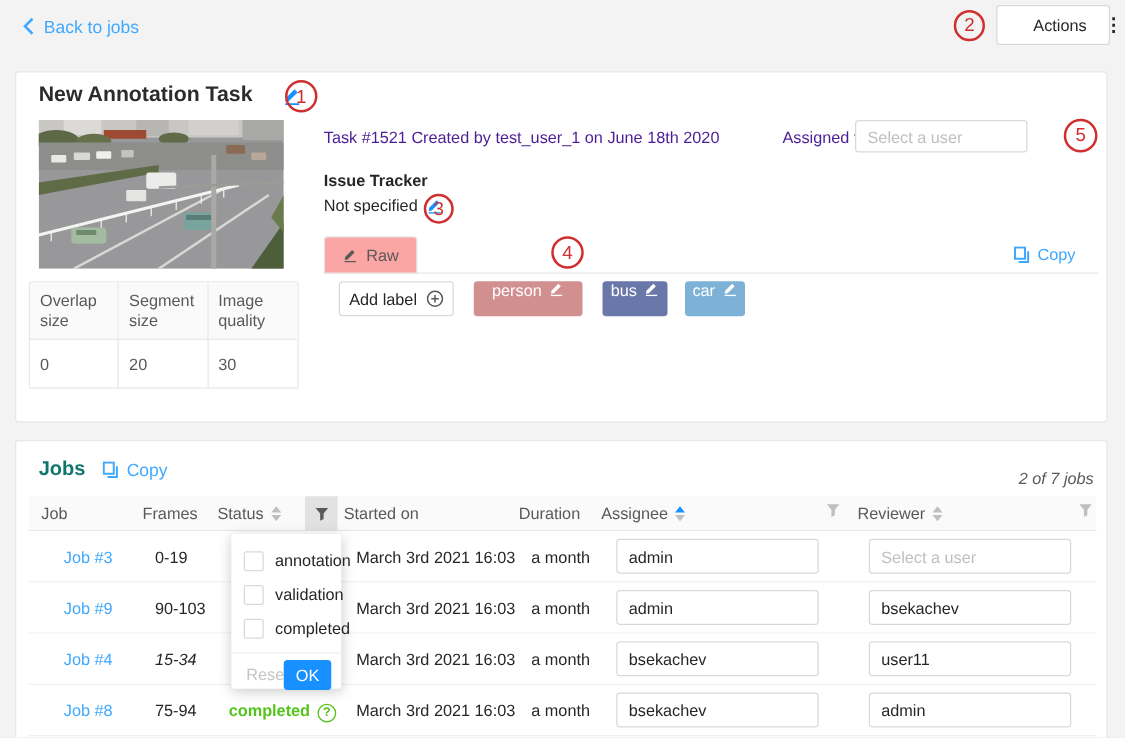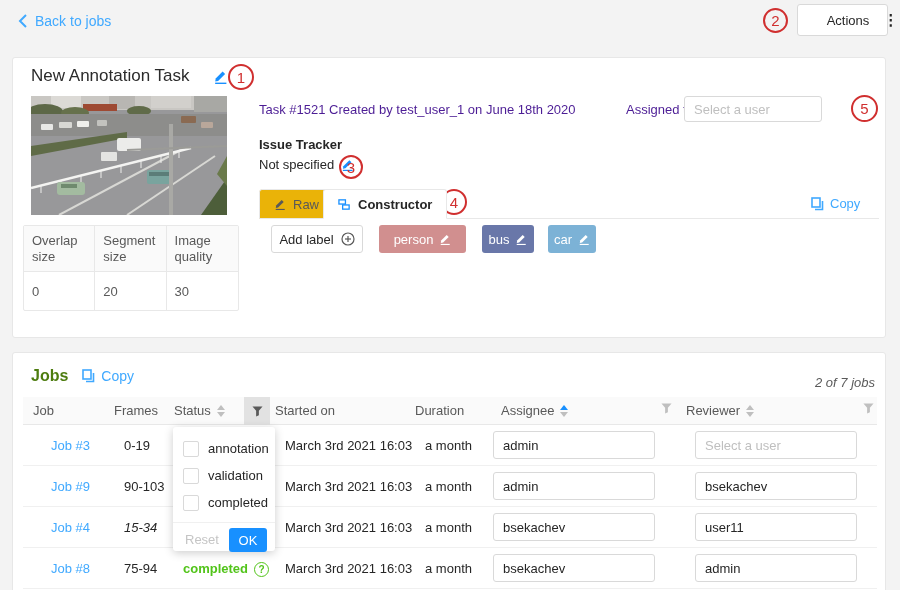--- a/index.html
+++ b/index.html
@@ -7,25 +7,25 @@
   #root { position:relative; width:900px; height:590px; background:#f3f3f3; overflow:hidden; font-size:13px; color:#262626; }
   .abs { position:absolute; }
   .card { position:absolute; background:#fff; border:1px solid #e7e7e7; border-radius:3px; }
   .link { color:#40a9ff; cursor:pointer; text-decoration:none; }
   .muted { color:#4c1d95; }
   .num-circle { position:absolute; border:2px solid #d02f2f; border-radius:50%; color:#d02f2f;
     display:flex; align-items:center; justify-content:center; font-size:15px; font-weight:400; background:transparent; }
   .btn { background:#fff; border:1px solid #d9d9d9; border-radius:3px; color:#262626; display:flex; align-items:center; justify-content:center; cursor:pointer; }
   .ant-input { border:1px solid #d9d9d9; border-radius:3px; height:28px; font-size:13px; padding:0 9px; color:#262626; background:#fff; outline:none; font-family:"Liberation Sans",sans-serif; width:100%; }
   .ant-input::placeholder { color:#bfbfbf; }
-  .page-title { font-size:17px; font-weight:400; color:#2b2b2b; display:flex; align-items:center; gap:24px; }
+  .page-title { font-size:17px; font-weight:700; color:#2b2b2b; display:flex; align-items:center; gap:24px; }
   .tab { position:absolute; top:0; height:30px; display:flex; align-items:center; gap:7px; padding:0 14px; border:1px solid #e8e8e8; border-radius:3px 3px 0 0; font-size:13px; cursor:pointer; }
-  .tab.inactive { background:#eab308; color:#595959; }
+  .tab.inactive { background:#fca5a5; color:#595959; }
   .tab.active { background:#fff; border-bottom-color:#fff; color:#262626; font-weight:600; z-index:2; }
-  .chip { position:absolute; top:0; height:28px; border-radius:3px; color:#fff; font-size:13px; display:flex; align-items:center; justify-content:center; gap:6px; cursor:pointer; }
+  .chip { position:absolute; top:0; height:28px; border-radius:3px; color:#fff; font-size:13px; display:flex; align-items:flex-start; justify-content:center; gap:6px; cursor:pointer; }
   .ptable { position:absolute; border:1px solid #e8e8e8; border-radius:2px; }
   .ptable .prow { display:flex; }
   .ptable .cell { width:71.3px; padding:7px 8px; font-size:13px; color:#595959; border-right:1px solid #e8e8e8; }
   .ptable .cell:last-child { border-right:none; }
   .ptable .head { background:#fafafa; border-bottom:1px solid #e8e8e8; height:46px; line-height:16px; }
   .ptable .val { color:#595959; height:38px; display:flex; align-items:center; padding:0 8px; width:71.3px; border-right:1px solid #e8e8e8; }
   .ptable .val:last-child { border-right:none; }
   .th { position:absolute; top:7px; font-size:13px; color:#595959; display:flex; align-items:center; gap:6px; }
   .carets { display:flex; flex-direction:column; gap:2px; }
   .caret { width:0; height:0; border-left:4px solid transparent; border-right:4px solid transparent; }
@@ -166,29 +166,20 @@
     <div class="abs" style="left:246px; top:131px; width:620px; height:30px; border-bottom:1px solid #e8e8e8;">
       <div class="tab inactive" style="left:0;">
         <span style="display:inline-flex;">
           <svg width="12" height="12" viewBox="0 0 14 14">
               <path d="M2.5 8.8 L9 2.3 L11.3 4.6 L4.8 11.1 L2.1 11.6 Z" fill="#595959"></path>
               <line x1="2" y1="13.4" x2="12.5" y2="13.4" stroke="#595959" stroke-width="1.4"></line>
             </svg>
         </span>
         <span>Raw</span>
       </div>
-      <div class="tab active" style="left:64px;">
-        <span style="display:inline-flex;">
-          <svg width="13" height="13" viewBox="0 0 14 14">
-            <rect x="1" y="2" width="7" height="4.5" fill="none" stroke="#1890ff" stroke-width="1.4"></rect>
-            <rect x="5" y="7.5" width="7" height="4.5" fill="none" stroke="#1890ff" stroke-width="1.4"></rect>
-          </svg>
-        </span>
-        <span>Constructor</span>
-      </div>
     </div>
     <div class="num-circle" style="left: 428px; top: 131px; width: 26px; height: 26px; border-color: rgb(208, 47, 47); color: rgb(208, 47, 47);">
         <span>4</span>
       </div>
 
     <a class="abs link" style="left:798px; top:138px; display:flex; align-items:center; gap:6px;">
       <span style="display:inline-flex;">
         <svg width="13" height="14" viewBox="0 0 13 14">
           <rect x="1" y="1" width="8" height="9" fill="none" stroke="#40a9ff" stroke-width="1.6"></rect>
           <path d="M4 12.5 H11.5 V4" fill="none" stroke="#40a9ff" stroke-width="1.6"></path>
@@ -234,21 +225,21 @@
               <line x1="2" y1="13.4" x2="12.5" y2="13.4" stroke="#fff" stroke-width="1.4"></line>
             </svg>
         </span>
       </div>
     </div>
   </div>
 
   <div class="card" style="left:12px; top:352px; width:874px; height:252px;">
 
     <div class="abs" style="left:18px; top:14px; display:flex; align-items:center; gap:14px;">
-      <span style="font-size:16px; font-weight:700; color:#4d7c0f;">Jobs</span>
+      <span style="font-size:16px; font-weight:700; color:#0f766e;">Jobs</span>
       <a class="link" style="display:flex; align-items:center; gap:6px; font-size:14px;">
         <span style="display:inline-flex;">
           <svg width="13" height="14" viewBox="0 0 13 14">
             <rect x="1" y="1" width="8" height="9" fill="none" stroke="#40a9ff" stroke-width="1.6"></rect>
             <path d="M4 12.5 H11.5 V4" fill="none" stroke="#40a9ff" stroke-width="1.6"></path>
           </svg>
         </span>
         <span>Copy</span>
       </a>
     </div>
@@ -272,21 +263,21 @@
       <svg width="11" height="11" viewBox="0 0 12 12">
           <path d="M0.5 0.5 H11.5 L7.5 5.2 V10 L4.5 11.5 V5.2 Z" fill="#595959"></path>
         </svg>
     </div>
     <div class="th" style="left:262px; top:50px;">
         <span>Started on</span>
       </div>
     <div class="th" style="left:402px; top:50px;">
         <span>Duration</span>
       </div>
-    <div class="th" style="left:488px; top:50px;">
+    <div class="th" style="left:468px; top:50px;">
       <span>Assignee</span>
       <span class="carets">
           <span class="caret up active"></span>
           <span class="caret down"></span>
         </span>
     </div>
     <div class="abs" style="left:648px; top:50px;">
       <svg width="11" height="11" viewBox="0 0 12 12">
           <path d="M0.5 0.5 H11.5 L7.5 5.2 V10 L4.5 11.5 V5.2 Z" fill="#bfbfbf"></path>
         </svg>
@@ -333,21 +324,21 @@
       <span class="c" style="left:101px;">75-94</span>
       <span class="c" style="left: 160px; font-weight: 700; color: rgb(82, 196, 26);">
         <span>completed</span><span class="q-icon">?</span>
       </span>
       <span class="c" style="left:262px;">March 3rd 2021 16:03</span>
       <span class="c" style="left:402px;">a month</span>
       <span class="abs" style="left:470px; top:6px; width:162px;"><input class="ant-input" value="bsekachev" style=""></span>
       <span class="abs" style="left:672px; top:6px; width:162px;"><input class="ant-input" value="admin" style=""></span>
     </div>
 
-    <div class="abs" style="left:160px; top:74px; width:102px; height:124px; background:#fff; border-radius:3px; box-shadow:0 2px 10px rgba(0,0,0,0.2); z-index:5;">
+    <div class="abs" style="left:172px; top:74px; width:88px; height:124px; background:#fff; border-radius:3px; box-shadow:0 2px 10px rgba(0,0,0,0.2); z-index:5;">
       <div class="dd-item" style="margin-top:8px;">
         <span class="cbox"></span>
         <span>annotation</span>
       </div>
       <div class="dd-item">
         <span class="cbox"></span>
         <span>validation</span>
       </div>
       <div class="dd-item">
         <span class="cbox"></span>

